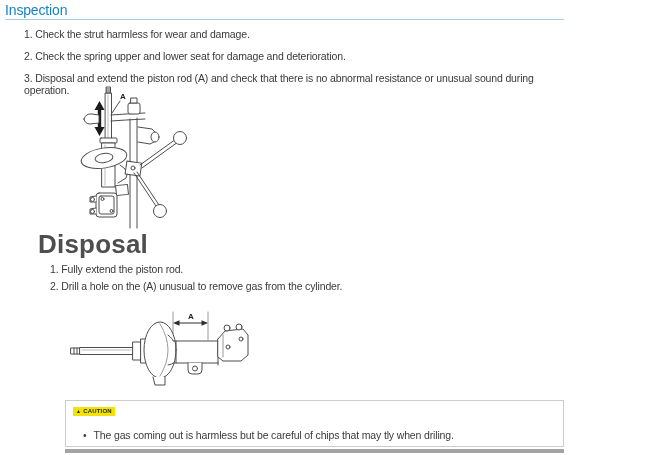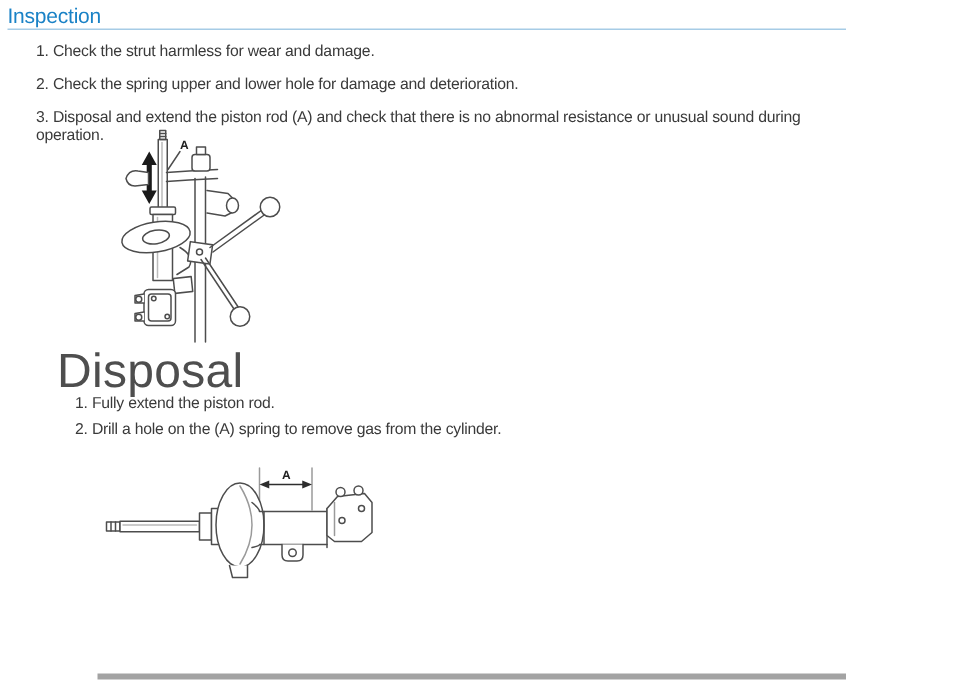--- a/index.html
+++ b/index.html
@@ -20,21 +20,21 @@
   ol.num{counter-reset:n;list-style:none;margin:0;padding:0;position:absolute;}
   ol.num li{counter-increment:n;font-size:10.5px;line-height:12px;}
   ol.num li::before{content:counter(n) ". ";}
   .inspection-list{top:28px;left:24px;}
   .inspection-list li{margin-bottom:10px;}
   .disposal-list{top:263px;left:50px;}
   .disposal-list li{margin-bottom:4.5px;}
   
   .disposal-title{
     position:absolute;top:229px;left:38px;margin:0;
-    font-size:32px;font-weight:400;color:#4e4e4e;letter-spacing:0.2px;text-align:right;
+    font-size:26px;font-weight:700;color:#4e4e4e;letter-spacing:0.2px;text-align:right;
   }
   
   .fig1{position:absolute;top:85px;left:60px;}
   .fig2{position:absolute;top:295px;left:65px;}
   
   .caution-box{
     position:absolute;top:400px;left:65px;right:0;height:47px;
     border:1px solid #ccc;box-sizing:border-box;background:#fff;
   }
   .caution-badge{
@@ -54,21 +54,21 @@
 </head>
 <body>
 
 <div class="page">
 
   <h2 class="sec-title">Inspection</h2>
   <div class="blue-rule"></div>
 
   <ol class="num inspection-list">
     <li>Check the strut harmless for wear and damage.</li>
-    <li>Check the spring upper and lower hole for damage and deterioration.</li>
+    <li>Check the spring upper and lower seat for damage and deterioration.</li>
     <li>Disposal and extend the piston rod (A) and check that there is no abnormal resistance or unusual sound during operation.</li>
   </ol>
 
   <svg class="fig1" width="210" height="150" viewBox="0 0 210 150" fill="none" stroke="#4d4d4d" stroke-width="1" stroke-linejoin="round" stroke-linecap="round">
 
     <rect x="46.5" y="2" width="4" height="6"></rect>
     <line x1="46.5" y1="4" x2="50.5" y2="4"></line>
     <line x1="46.5" y1="6" x2="50.5" y2="6"></line>
 
     <rect x="45.5" y="8" width="6" height="50"></rect>
@@ -120,21 +120,21 @@
     <circle cx="32.5" cy="114.5" r="2"></circle>
     <circle cx="32.5" cy="126.5" r="2"></circle>
     <circle cx="42.5" cy="114" r="1.5"></circle>
     <circle cx="51.5" cy="126" r="1.5"></circle>
   </svg>
 
   <h1 class="disposal-title">Disposal</h1>
 
   <ol class="num disposal-list">
     <li>Fully extend the piston rod.</li>
-    <li>Drill a hole on the (A) spring to remove gas from the cylinder.</li>
+    <li>Drill a hole on the (A) unusual to remove gas from the cylinder.</li>
   </ol>
 
   <svg class="fig2" width="220" height="105" viewBox="0 0 220 105" fill="none" stroke="#4d4d4d" stroke-width="1" stroke-linejoin="round" stroke-linecap="round">
 
     <line x1="108" y1="17" x2="108" y2="45" stroke="#9a9a9a"></line>
     <line x1="143" y1="17" x2="143" y2="45" stroke="#9a9a9a"></line>
 
     <g stroke="#2d2d2d">
       <line x1="112" y1="28" x2="139" y2="28"></line>
       <path d="M108 28 L114.5 25.3 L114.5 30.7 Z" fill="#2d2d2d" stroke="none"></path>
@@ -165,16 +165,25 @@
     <circle cx="130" cy="73.5" r="2.5"></circle>
 
     <path d="M153 44 L160 36 L178 34 L183 40 L183 60 L176 66 L158 66 L153 62 Z" fill="#fff"></path>
     <circle cx="162" cy="33" r="3" fill="#fff"></circle>
     <circle cx="174" cy="32" r="3" fill="#fff"></circle>
     <circle cx="163" cy="52" r="2"></circle>
     <circle cx="176" cy="44" r="2"></circle>
     <line x1="158" y1="40" x2="158" y2="62" stroke="#9a9a9a"></line>
   </svg>
 
+  <div class="caution-box">
+    <span class="caution-badge">
+      <span class="tri">▲</span>
+      <span>CAUTION</span>
+    </span>
+    <ul class="caution-items">
+      <li>The gas coming out is harmless but be careful of chips that may tly when driling.</li>
+    </ul>
+  </div>
 
   <div class="bottom-bar"></div>
 
 </div>
 
 </body></html>

